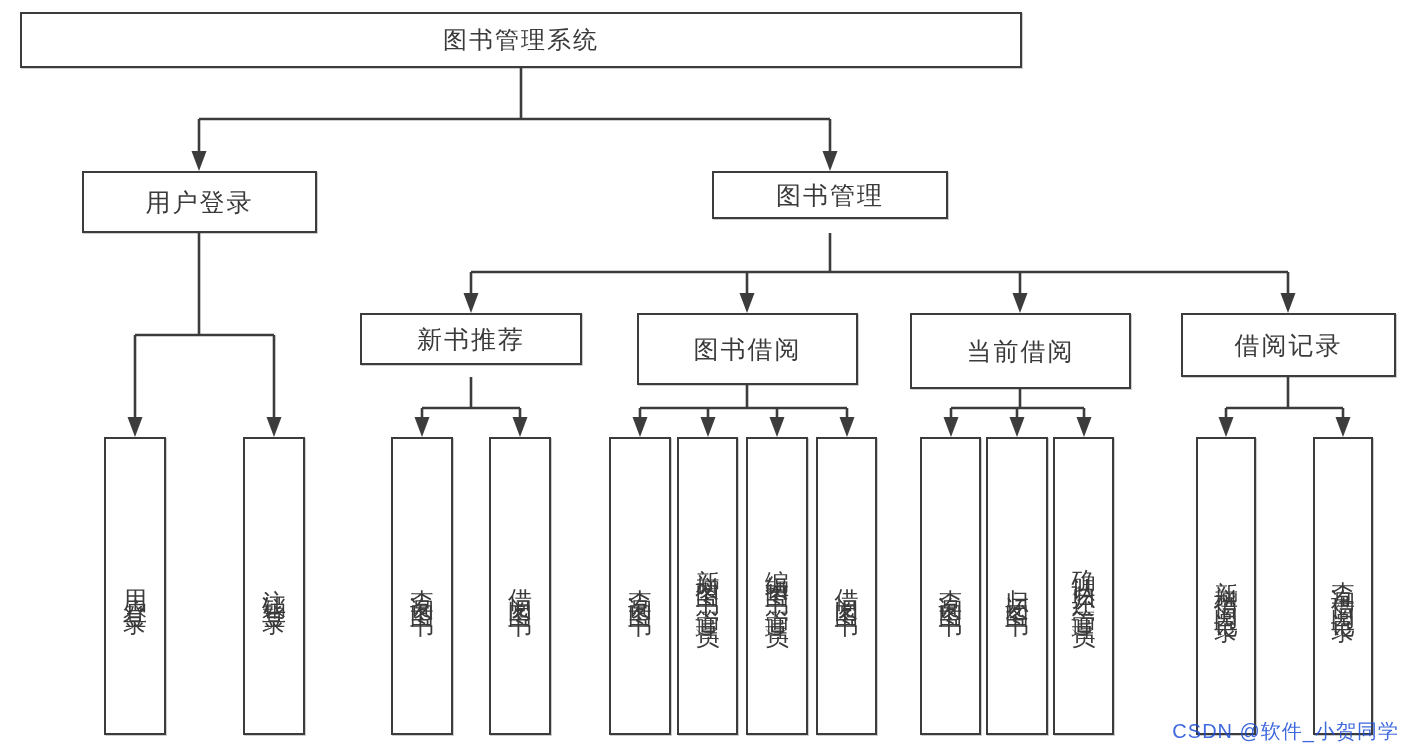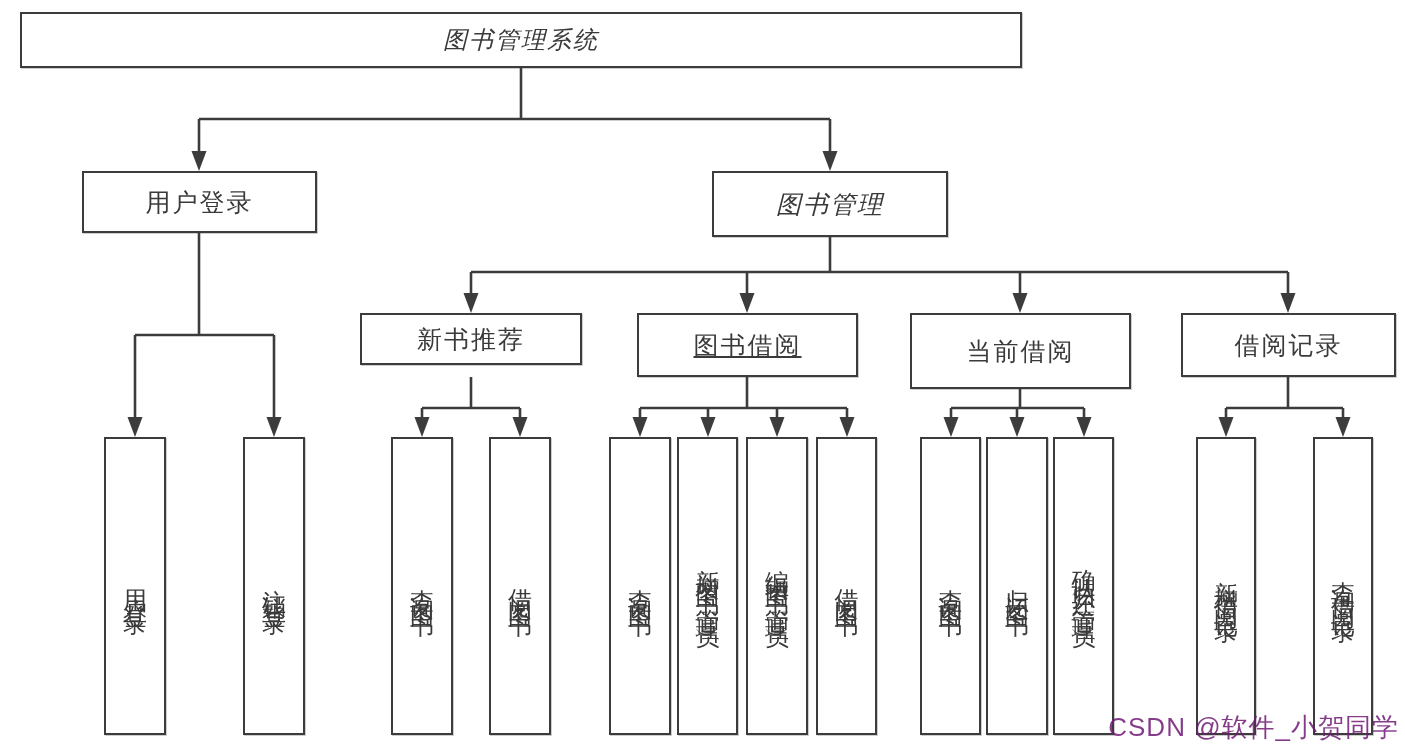--- a/index.html
+++ b/index.html
@@ -28,34 +28,34 @@
     background: #ffffff;
     border: 2.6px solid #3c3c3c;
     color: #3a3a3a;
     display: flex;
     align-items: center;
     justify-content: center;
     z-index: 2;
     box-shadow: 1px 1px 0 rgba(60,60,60,0.25);
   }
   .hbox { font-size: 25px; letter-spacing: 2px; white-space: nowrap; }
-  .root-box { font-size: 24px; font-style: italic; }
+  .root-box { font-size: 24px; }
   .vbox {
     writing-mode: vertical-rl;
     text-orientation: mixed;
     font-size: 24px;
     letter-spacing: 8px;
     line-height: 1;
     text-align: center;
   }
   .watermark {
     position: absolute;
     right: 6px; bottom: 2px;
-    font-size: 26px;
-    color: #701a75;
+    font-size: 20px;
+    color: #1d4ed8;
     opacity: 0.85;
     letter-spacing: 1px;
     z-index: 5;
     white-space: nowrap;
     text-align: center;
   }
 </style>
 </head>
 <body>
 
@@ -112,24 +112,24 @@
       <path d="M1226,408H1343"></path>
       <path d="M1226,408L1226,421"></path>
       <polygon points="1218.5,417 1233.5,417 1226,437"></polygon>
       <path d="M1343,408L1343,421"></path>
       <polygon points="1335.5,417 1350.5,417 1343,437"></polygon>
     </svg>
 
   <div class="box hbox root-box" style="left:20px; top:12px; width:1002px; height:56px;">图书管理系统</div>
 
   <div class="box hbox" style="left:82px; top:171px; width:235px; height:62px;">用户登录</div>
-  <div class="box hbox" style="left:712px; top:171px; width:236px; height:66px;font-style:italic;">图书管理</div>
+  <div class="box hbox" style="left:712px; top:171px; width:236px; height:48px;">图书管理</div>
 
   <div class="box hbox" style="left:360px; top:313px; width:222px; height:52px;">新书推荐</div>
-  <div class="box hbox" style="left:637px; top:313px; width:221px; height:64px;text-decoration:underline;">图书借阅</div>
+  <div class="box hbox" style="left:637px; top:313px; width:221px; height:72px;">图书借阅</div>
   <div class="box hbox" style="left:910px; top:313px; width:221px; height:76px;">当前借阅</div>
   <div class="box hbox" style="left:1181px; top:313px; width:215px; height:64px;">借阅记录</div>
 
   <div class="box vbox" style="left:104px; top:437px; width:62px; height:298px;">用户登录</div>
   <div class="box vbox" style="left:243px; top:437px; width:62px; height:298px;">注销登录</div>
 
   <div class="box vbox" style="left:391px; top:437px; width:62px; height:298px;">查询图书</div>
   <div class="box vbox" style="left:489px; top:437px; width:62px; height:298px;">借阅图书</div>
 
   <div class="box vbox" style="left:609px; top:437px; width:62px; height:298px;">查询图书</div>

